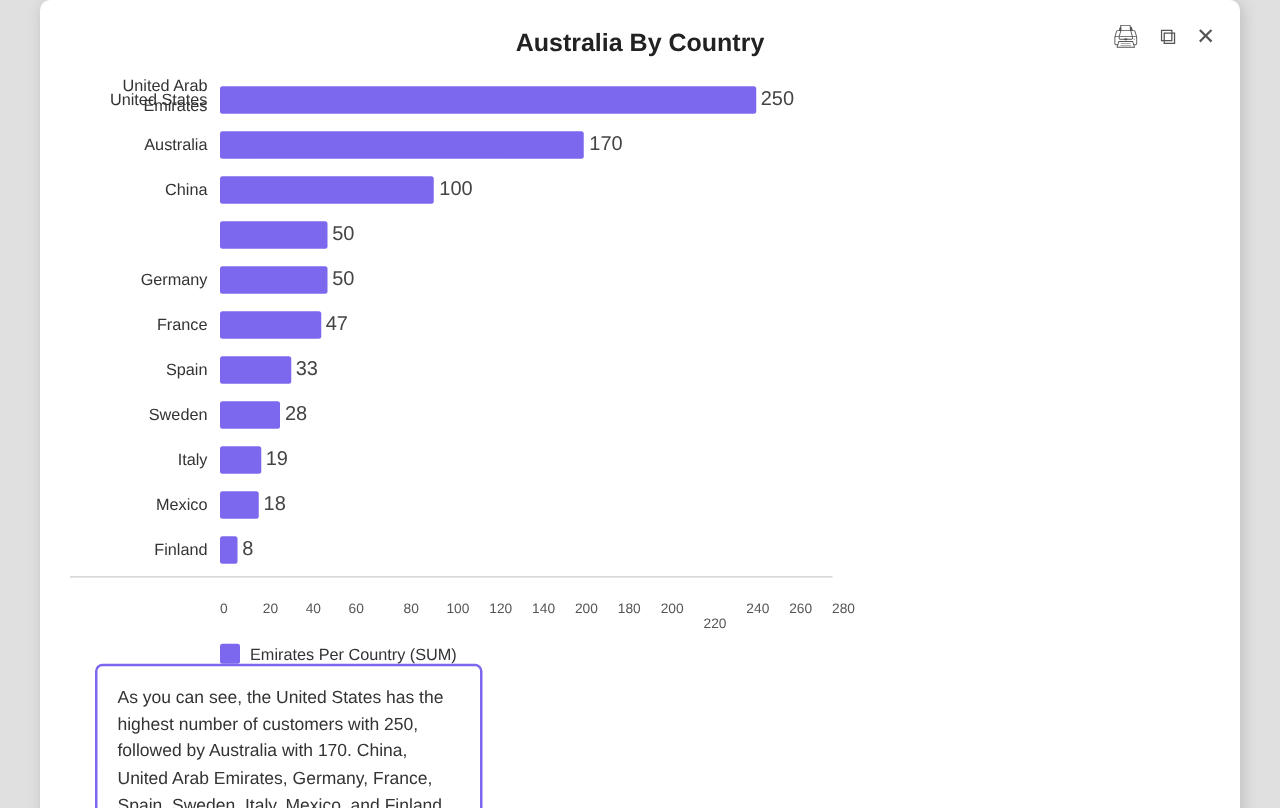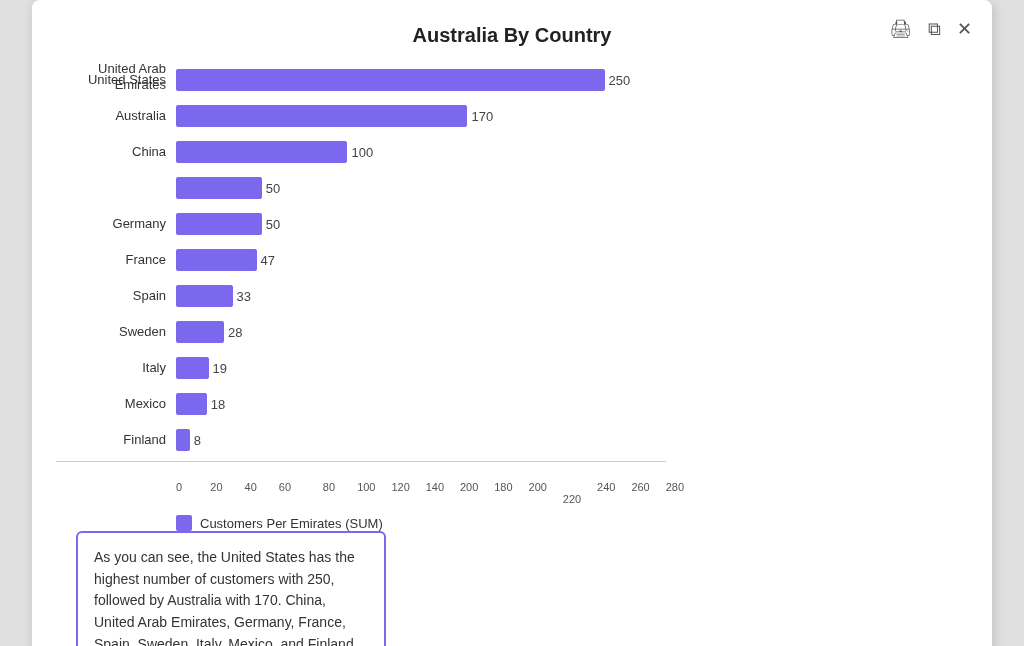--- a/index.html
+++ b/index.html
@@ -81,21 +81,21 @@
     }
     .bar-fill {
       height: 22px;
       background: #7B68EE;
       border-radius: 2px;
       display: flex;
       align-items: center;
     }
     .bar-value {
       margin-left: 4px;
-      font-size: 13px;
+      font-size: 16px;
       color: #444;
       white-space: nowrap;
     }
     .x-axis {
       display: flex;
       align-items: center;
       padding-left: 120px;
       margin-top: 4px;
       border-top: 1px solid #ccc;
       padding-top: 6px;
@@ -266,21 +266,21 @@
           <span class="x-tick" style="width: 34.2857px;">180</span>
           <span class="x-tick" style="width: 34.2857px;">200</span>
           <span class="x-tick" style="width: 34.2857px; margin-top: 25px;">220</span>
           <span class="x-tick" style="width: 34.2857px;">240</span>
           <span class="x-tick" style="width: 34.2857px;">260</span>
           <span class="x-tick" style="width: 0px;">280</span>
         </div>
 
       <div class="legend-area">
         <div class="legend-box"></div>
-        <span class="legend-label">Customers Per Emirates (SUM)</span>
+        <span class="legend-label">Emirates Per Country (SUM)</span>
       </div>
     </div>
 
     <div class="tooltip-box">As you can see, the United States has the highest number of customers with 250, followed by Australia with 170. China, United Arab Emirates, Germany, France, Spain, Sweden, Italy, Mexico, and Finland have lower numbers of customers. This chart helps you understand the distribution of customers across different countries.</div>
   </div>
 
   <div class="chat-btn-container">
     <button class="chat-btn">💬</button>
   </div>
 </div>

